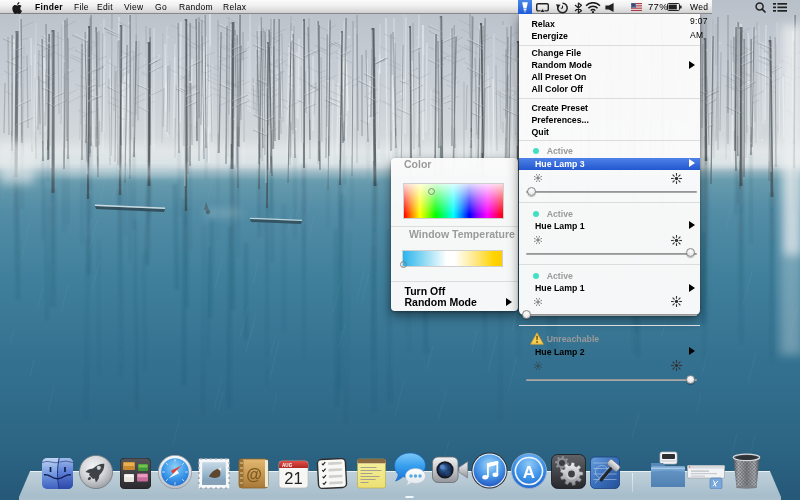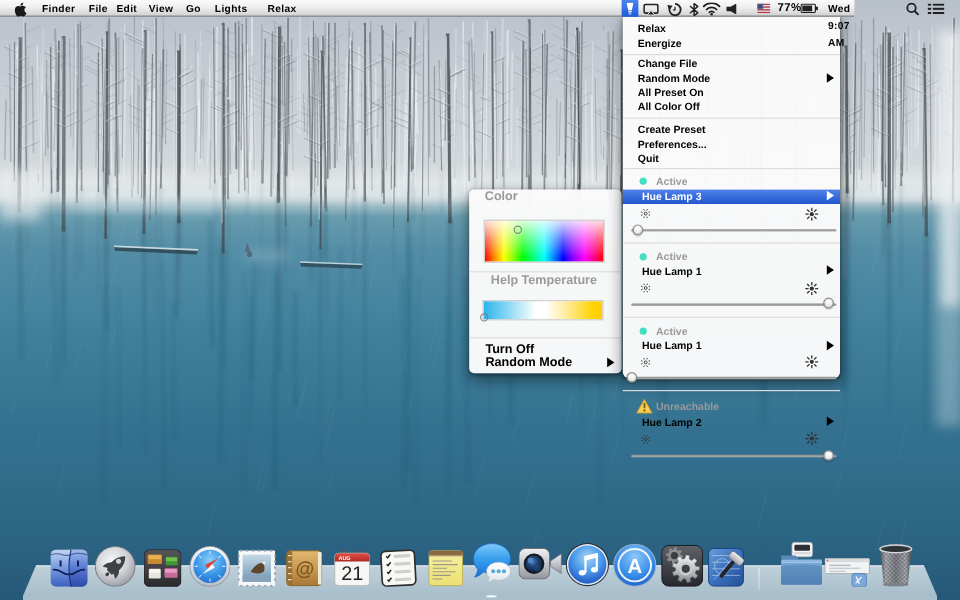--- a/index.html
+++ b/index.html
@@ -1,18 +1,18 @@
 <!DOCTYPE html>
 <html><head><meta charset="utf-8"><style>
 *{margin:0;padding:0;box-sizing:border-box}
 html,body{width:800px;height:500px;overflow:hidden;font-family:"Liberation Sans",sans-serif;background:#27597a}
 #stage{position:relative;width:800px;height:500px;overflow:hidden}
 .abs{position:absolute}
 #menubar{position:absolute;left:0;top:0;width:712px;height:14px;background:linear-gradient(#fbfbfb,#efefef 45%,#d6d6d6 92%,#cccccc);border-bottom:1px solid #878787;z-index:40}
-.mtxt{position:absolute;top:0;height:13px;line-height:14px;font-size:8.5px;font-weight:bold;color:#000;letter-spacing:0.3px}
+.mtxt{position:absolute;top:0;height:13px;line-height:14px;font-size:8.5px;font-weight:normal;color:#000;letter-spacing:0.3px}
 .menu{position:absolute;background:rgba(250,250,250,0.98);box-shadow:0 5px 12px rgba(0,0,0,0.45),0 1px 3px rgba(0,0,0,0.35);z-index:30}
 .mi{position:absolute;left:12.5px;height:12px;line-height:12px;font-size:8.75px;font-weight:bold;color:#000;white-space:nowrap}
 .sep{position:absolute;left:0;width:100%;height:1px;background:#dcdcdc}
 .gray{color:#9a9a9a}
 .lampname{font-weight:bold}
 .arr{position:absolute;width:0;height:0;border-style:solid}
 .arrb{border-width:4.5px 0 4.5px 6px;border-color:transparent transparent transparent #000}
 .arrw{border-width:4.5px 0 4.5px 6px;border-color:transparent transparent transparent #fff}
 .track{position:absolute;height:2px;background:linear-gradient(#8e8e8e,#b0b0b0);border-radius:1px}
 .knob{position:absolute;width:9px;height:9px;border-radius:50%;background:radial-gradient(circle at 50% 35%,#ffffff,#e8e8e8 60%,#cfcfcf);border:1px solid #8a8a8a;box-shadow:0 1px 1px rgba(0,0,0,0.25)}
@@ -2042,21 +2042,21 @@
 
 <div id="menubar">
 <svg class="abs" style="left:12px;top:1.5px" width="11" height="12" viewBox="0 0 11 12">
         <path fill="#1a1a1a" d="M8.3 6.4c0-1.5 1.2-2.2 1.3-2.3-0.7-1-1.8-1.2-2.2-1.2-0.9-0.1-1.8 0.6-2.2 0.6-0.5 0-1.2-0.5-2-0.5-1 0-1.9 0.6-2.4 1.5-1 1.8-0.3 4.4 0.7 5.9 0.5 0.7 1.1 1.5 1.9 1.5 0.8 0 1-0.5 2-0.5 0.9 0 1.2 0.5 2 0.5 0.8 0 1.3-0.7 1.8-1.4 0.6-0.8 0.8-1.6 0.8-1.7-0.1 0-1.7-0.6-1.7-2.4zM6.8 1.9c0.4-0.5 0.7-1.2 0.6-1.9-0.6 0-1.3 0.4-1.7 0.9-0.4 0.4-0.7 1.1-0.6 1.8 0.6 0.1 1.3-0.3 1.7-0.8z"></path>
       </svg>
 <div class="mtxt" style="left:35px;font-weight:bold">Finder</div>
 <div class="mtxt" style="left:74px">File</div>
 <div class="mtxt" style="left:97px">Edit</div>
 <div class="mtxt" style="left:124px">View</div>
 <div class="mtxt" style="left:155px">Go</div>
-<div class="mtxt" style="left:179px">Lights</div>
+<div class="mtxt" style="left:179px">Random</div>
 <div class="mtxt" style="left:223px">Relax</div>
 <div class="abs" style="left:518px;top:0;width:14px;height:14px;background:linear-gradient(#4a86ea,#1f5bdc)"></div>
 <svg class="abs" style="left:521px;top:2px" width="8" height="11" viewBox="0 0 8 11">
         <path fill="#fff" d="M1.2 0.3 L6.8 0.3 L6 4.6 L5.6 5.6 L5.6 6.6 L2.4 6.6 L2.4 5.6 L2 4.6 Z"></path>
         <rect x="2.6" y="7" width="2.8" height="1.1" fill="#eee"></rect>
         <rect x="2.8" y="8.4" width="2.4" height="0.9" fill="#ddd"></rect>
         <rect x="3.2" y="9.5" width="1.6" height="0.8" fill="#ccc" rx="0.4"></rect>
       </svg>
 <svg class="abs" style="left:536px;top:2.5px" width="13" height="10" viewBox="0 0 13 10">
         <rect x="0.7" y="0.7" width="11.6" height="7.2" rx="1.4" fill="none" stroke="#222" stroke-width="1.4"></rect>
@@ -2248,20 +2248,20 @@
 <div class="track" style="left:7px;top:365.3px;width:171px"></div>
 <div class="knob" style="left:167.0px;top:360.8px"></div>
 </div>
 <div class="menu" id="submenu" style="left:391px;top:157.5px;width:126.5px;height:153px;border-radius:4px;z-index:29">
 <div class="mi gray" style="left:13px;top:0.8px;font-size:10.5px">Color</div>
 <div class="abs" style="left:12px;top:25.5px;width:101px;height:36px;border:1px solid #cfcfcf;background:
 linear-gradient(rgba(255,255,255,0.85),rgba(255,255,255,0.4) 45%,rgba(255,255,255,0) 90%),
 linear-gradient(90deg,#f00 0%,#f80 8%,#ff0 16%,#8f0 24%,#0f0 32%,#0f8 42%,#0ff 50%,#08f 58%,#00f 66%,#80f 74%,#f0f 84%,#f08 92%,#f00 100%)"></div>
 <div class="abs" style="left:36.9px;top:30.5px;width:7px;height:7px;border-radius:50%;border:1.4px solid rgba(120,120,120,0.85);box-shadow:0 0 1px rgba(255,255,255,0.8)"></div>
 <div class="sep" style="top:68.0px"></div>
-<div class="mi gray" style="left:18px;top:70.8px;font-size:10.5px">Help Temperature</div>
+<div class="mi gray" style="left:18px;top:70.8px;font-size:10.5px">Window Temperature</div>
 <div class="abs" style="left:11px;top:92.5px;width:101px;height:16.5px;border:1px solid #cfcfcf;background:linear-gradient(90deg,#2ab4ec 0%,#7fd4f2 18%,#ffffff 44%,#ffffff 52%,#ffe98c 72%,#ffd400 92%,#fc0 100%)"></div>
 <div class="abs" style="left:9.0px;top:103.5px;width:7px;height:7px;border-radius:50%;border:1.4px solid rgba(120,120,120,0.85)"></div>
 <div class="sep" style="top:123.5px"></div>
 <div class="mi " style="left:13.5px;top:127.1px;font-size:10.5px">Turn Off</div>
 <div class="mi " style="left:13.5px;top:138.5px;font-size:10.5px">Random Mode</div>
 <div class="arr arrb" style="left:115px;top:140.0px"></div>
 </div>
 </div>
 </body></html>

